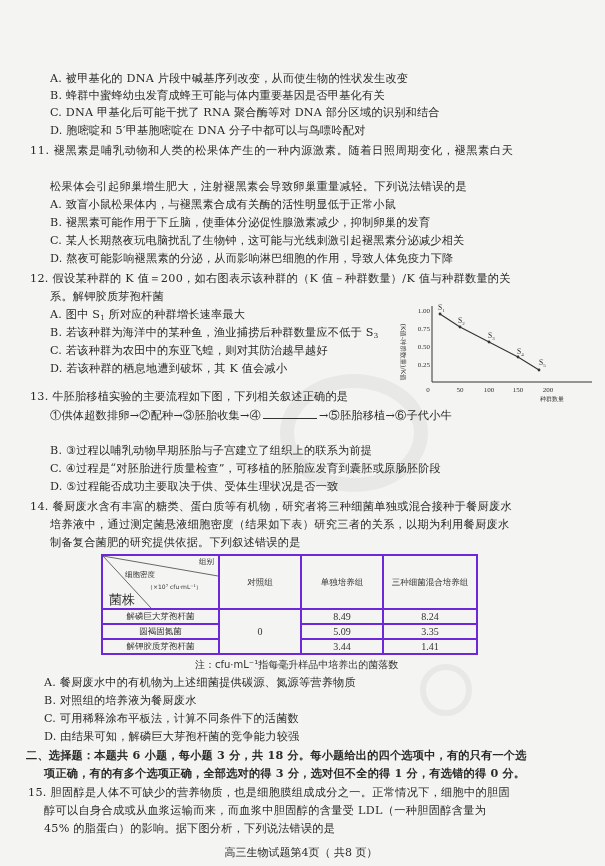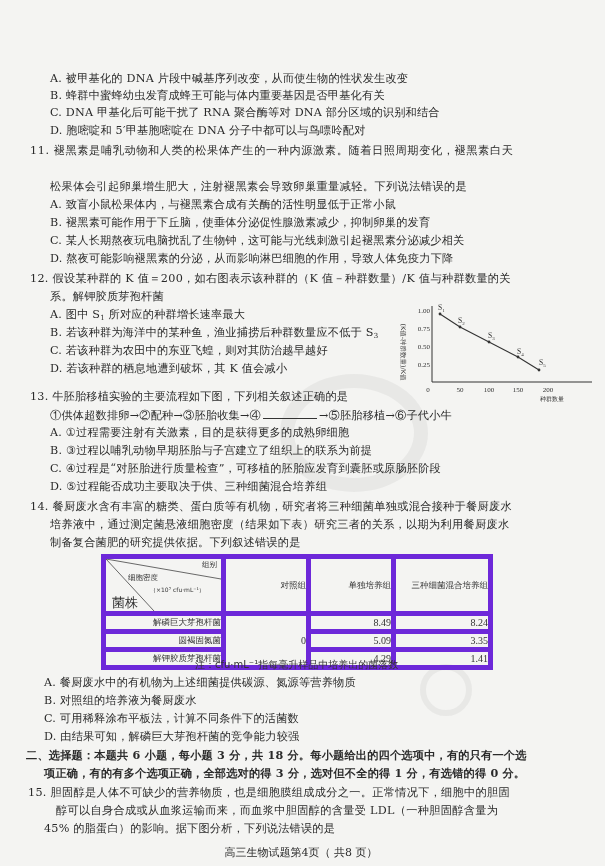--- a/index.html
+++ b/index.html
@@ -24,21 +24,21 @@
 
     
     .chart { position: absolute; left: 392px; top: 258px; width: 210px; height: 100px; }
 
     
     .tbl {
       position: absolute; left: 101px; top: 510px;
       border-collapse: collapse; font-size: 8.5px; color: #333;
     }
     .tbl td {
-      border: 5px solid #6d28d9; text-align: right; padding: 0;
+      border: 2px solid #6d28d9; text-align: center; padding: 0;
       height: 13px; line-height: 13px; font-family: "DejaVu Sans", sans-serif;
     }
     .tbl td.num { font-family: "Liberation Serif", serif; font-size: 10px; }
     .hdr-cell { position: relative; width: 115px; height: 52px !important; }
     .note {
       position: absolute; left: 195px; top: 614px; font-size: 10px;
       font-family: "DejaVu Sans", sans-serif; color: #333; white-space: nowrap;
     }
     .footer { position: absolute; left: 0; width: 602px; top: 820px; text-align: center; font-size: 11px; }
     .ghost {
@@ -113,24 +113,23 @@
       <text x="96" y="36">S<tspan font-size="5" dy="2">3</tspan></text>
       <text x="125" y="52">S<tspan font-size="5" dy="2">4</tspan></text>
       <text x="147" y="63">S<tspan font-size="5" dy="2">5</tspan></text>
     </g>
   </svg>
 
   <div class="line" style="left:30px;top:346px;">13. 牛胚胎移植实验的主要流程如下图，下列相关叙述正确的是</div>
   <div class="line" style="left:50px;top:364px;">
     <span>①供体超数排卵→②配种→③胚胎收集→④</span><span class="blank"></span><span>→⑤胚胎移植→⑥子代小牛</span>
   </div>
-  <div class="line" style="left:50px;top:382px;">A. ①过程需要注射有关激素，目的是获得更多的成熟卵细胞</div>
   <div class="line" style="left:50px;top:400px;text-align:center;">B. ③过程以哺乳动物早期胚胎与子宫建立了组织上的联系为前提</div>
   <div class="line" style="left:50px;top:418px;">C. ④过程是“对胚胎进行质量检查”，可移植的胚胎应发育到囊胚或原肠胚阶段</div>
-  <div class="line" style="left:50px;top:436px;">D. ⑤过程能否成功主要取决于供、三种细菌混合培养组</div>
+  <div class="line" style="left:50px;top:436px;">D. ⑤过程能否成功主要取决于供、受体生理状况是否一致</div>
 
   <div class="line" style="left:30px;top:456px;letter-spacing:0.3px;">14. 餐厨废水含有丰富的糖类、蛋白质等有机物，研究者将三种细菌单独或混合接种于餐厨废水</div>
   <div class="line" style="left:50px;top:474px;letter-spacing:0.3px;">培养液中，通过测定菌悬液细胞密度（结果如下表）研究三者的关系，以期为利用餐厨废水</div>
   <div class="line" style="left:50px;top:492px;">制备复合菌肥的研究提供依据。下列叙述错误的是</div>
 
   <table class="tbl">
     <tbody>
         <tr>
       <td class="hdr-cell">
         <svg width="115" height="52" style="position:absolute;left:0;top:0;">
@@ -152,33 +151,33 @@
       <td class="num">8.49</td>
       <td class="num">8.24</td>
     </tr>
     <tr>
       <td>圆褐固氮菌</td>
       <td class="num">5.09</td>
       <td class="num">3.35</td>
     </tr>
     <tr>
       <td>解钾胶质芽孢杆菌</td>
-      <td class="num">4.29</td>
+      <td class="num">3.44</td>
       <td class="num">1.41</td>
     </tr>
   </tbody>
     </table>
   <div class="note">注：cfu·mL⁻¹指每毫升样品中培养出的菌落数</div>
 
   <div class="line" style="left:44px;top:632px;">A. 餐厨废水中的有机物为上述细菌提供碳源、氮源等营养物质</div>
   <div class="line" style="left:44px;top:650px;">B. 对照组的培养液为餐厨废水</div>
   <div class="line" style="left:44px;top:668px;">C. 可用稀释涂布平板法，计算不同条件下的活菌数</div>
   <div class="line" style="left:44px;top:686px;">D. 由结果可知，解磷巨大芽孢杆菌的竞争能力较强</div>
 
   <div class="line bold" style="left:26px;top:704px;letter-spacing:0.2px;">二、选择题：本题共 6 小题，每小题 3 分，共 18 分。每小题给出的四个选项中，有的只有一个选</div>
   <div class="line bold" style="left:44px;top:722px;letter-spacing:0.2px;">项正确，有的有多个选项正确，全部选对的得 3 分，选对但不全的得 1 分，有选错的得 0 分。</div>
 
   <div class="line" style="left:28px;top:742px;letter-spacing:0.3px;">15. 胆固醇是人体不可缺少的营养物质，也是细胞膜组成成分之一。正常情况下，细胞中的胆固</div>
-  <div class="line" style="left:48px;top:760px;letter-spacing:0.3px;padding-left:8px;">醇可以自身合成或从血浆运输而来，而血浆中胆固醇的含量受 LDL（一种胆固醇含量为</div>
+  <div class="line" style="left:36px;top:760px;letter-spacing:0.3px;padding-left:8px;">醇可以自身合成或从血浆运输而来，而血浆中胆固醇的含量受 LDL（一种胆固醇含量为</div>
   <div class="line" style="left:44px;top:778px;">45% 的脂蛋白）的影响。据下图分析，下列说法错误的是</div>
 
   <div class="footer" style="top:801px;">高三生物试题第4页（ 共8 页）</div>
 </div>
 
 </body></html>

